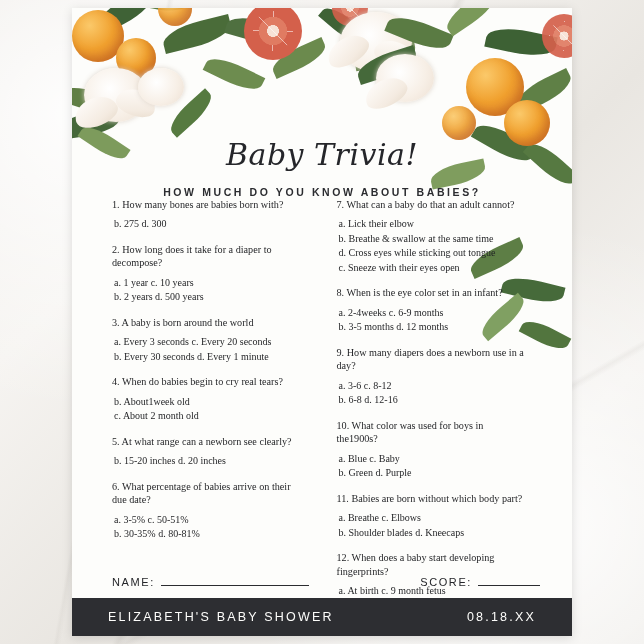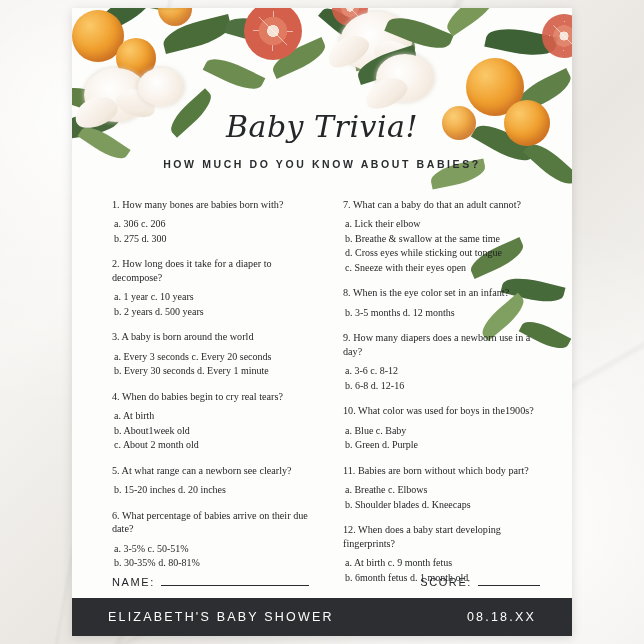--- a/index.html
+++ b/index.html
@@ -102,36 +102,37 @@
     text-align: center;
     z-index: 5;
   }
   .script-title {
     font-family: "DejaVu Serif", serif;
     font-style: italic;
     font-size: 30px;
     color: #25262a;
     letter-spacing: 0.5px;
     line-height: 1;
+    margin-top: 28px;
   }
   .subtitle {
     margin-top: 16px;
     font-family: "Liberation Sans", sans-serif;
     font-size: 10.5px;
     letter-spacing: 2.6px;
     color: #2b2c30;
     font-weight: 600;
   }
 
   
   .columns {
     position: absolute;
     top: 190px;
     left: 40px;
-    right: 32px;
+    right: 45px;
     display: flex;
     gap: 34px;
     z-index: 4;
   }
   .col {
     width: 205px;
   }
   .q {
     margin-bottom: 11px;
   }
@@ -261,36 +262,34 @@
   <div class="title-block">
     <div class="script-title">Baby Trivia!</div>
     <div class="subtitle">HOW MUCH DO YOU KNOW ABOUT BABIES?</div>
   </div>
 
   <div class="columns">
 
     <div class="col">
       <div class="q">
         <div class="q-text">1. How many bones are babies born with?</div>
-        <div class="opt">a. 306 c. 206</div>
         <div class="opt">b. 275 d. 300</div>
       </div>
       <div class="q">
         <div class="q-text">2. How long does it take for a diaper to decompose?</div>
         <div class="opt">a. 1 year c. 10 years</div>
         <div class="opt">b. 2 years d. 500 years</div>
       </div>
       <div class="q">
         <div class="q-text">3. A baby is born around the world</div>
         <div class="opt">a. Every 3 seconds c. Every 20 seconds</div>
         <div class="opt">b. Every 30 seconds d. Every 1 minute</div>
       </div>
       <div class="q">
         <div class="q-text">4. When do babies begin to cry real tears?</div>
-        <div class="opt">a. At birth</div>
         <div class="opt">b. About1week old</div>
         <div class="opt">c. About 2 month old</div>
       </div>
       <div class="q">
         <div class="q-text">5. At what range can a newborn see clearly?</div>
         <div class="opt">b. 15-20 inches d. 20 inches</div>
       </div>
       <div class="q">
         <div class="q-text">6. What percentage of babies arrive on their due date?</div>
         <div class="opt">a. 3-5% c. 50-51%</div>
@@ -301,20 +300,21 @@
     <div class="col">
       <div class="q">
         <div class="q-text">7. What can a baby do that an adult cannot?</div>
         <div class="opt">a. Lick their elbow</div>
         <div class="opt">b. Breathe  &amp; swallow at the same time</div>
         <div class="opt">d. Cross eyes while sticking out tongue</div>
         <div class="opt">c. Sneeze with their eyes open</div>
       </div>
       <div class="q">
         <div class="q-text">8. When is the eye color set in an infant?</div>
+        <div class="opt">a. 2-4weeks c. 6-9 months</div>
         <div class="opt">b. 3-5 months d. 12 months</div>
       </div>
       <div class="q">
         <div class="q-text">9. How many diapers does a newborn use in a day?</div>
         <div class="opt">a. 3-6 c. 8-12</div>
         <div class="opt">b. 6-8 d. 12-16</div>
       </div>
       <div class="q">
         <div class="q-text">10. What color was used for boys in the1900s?</div>
         <div class="opt">a. Blue c. Baby</div>

